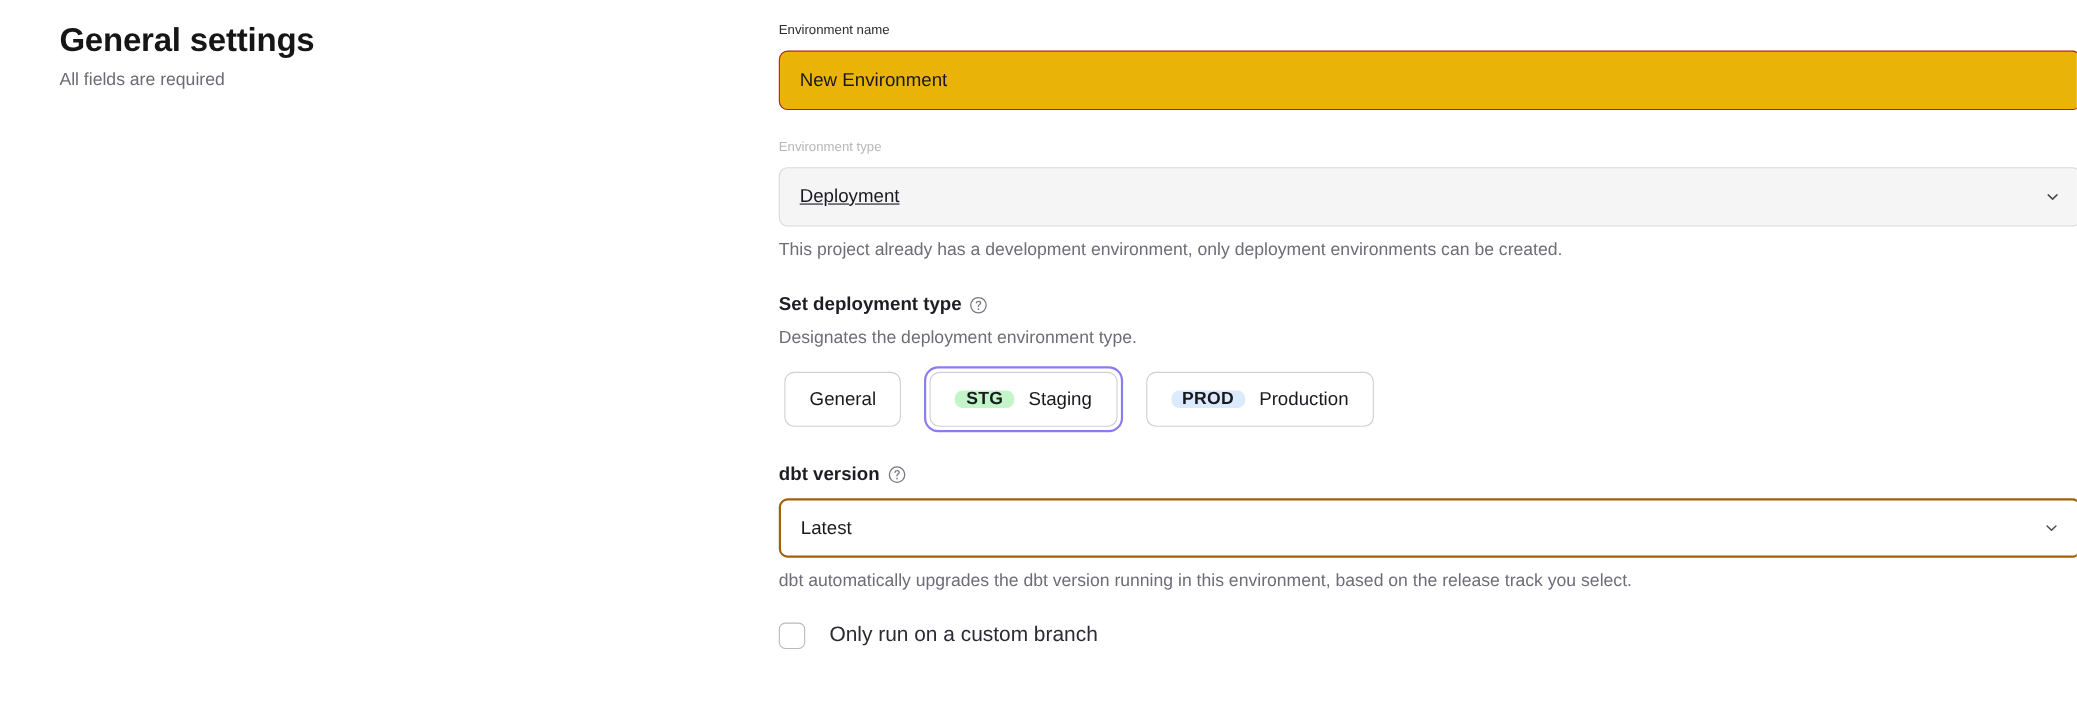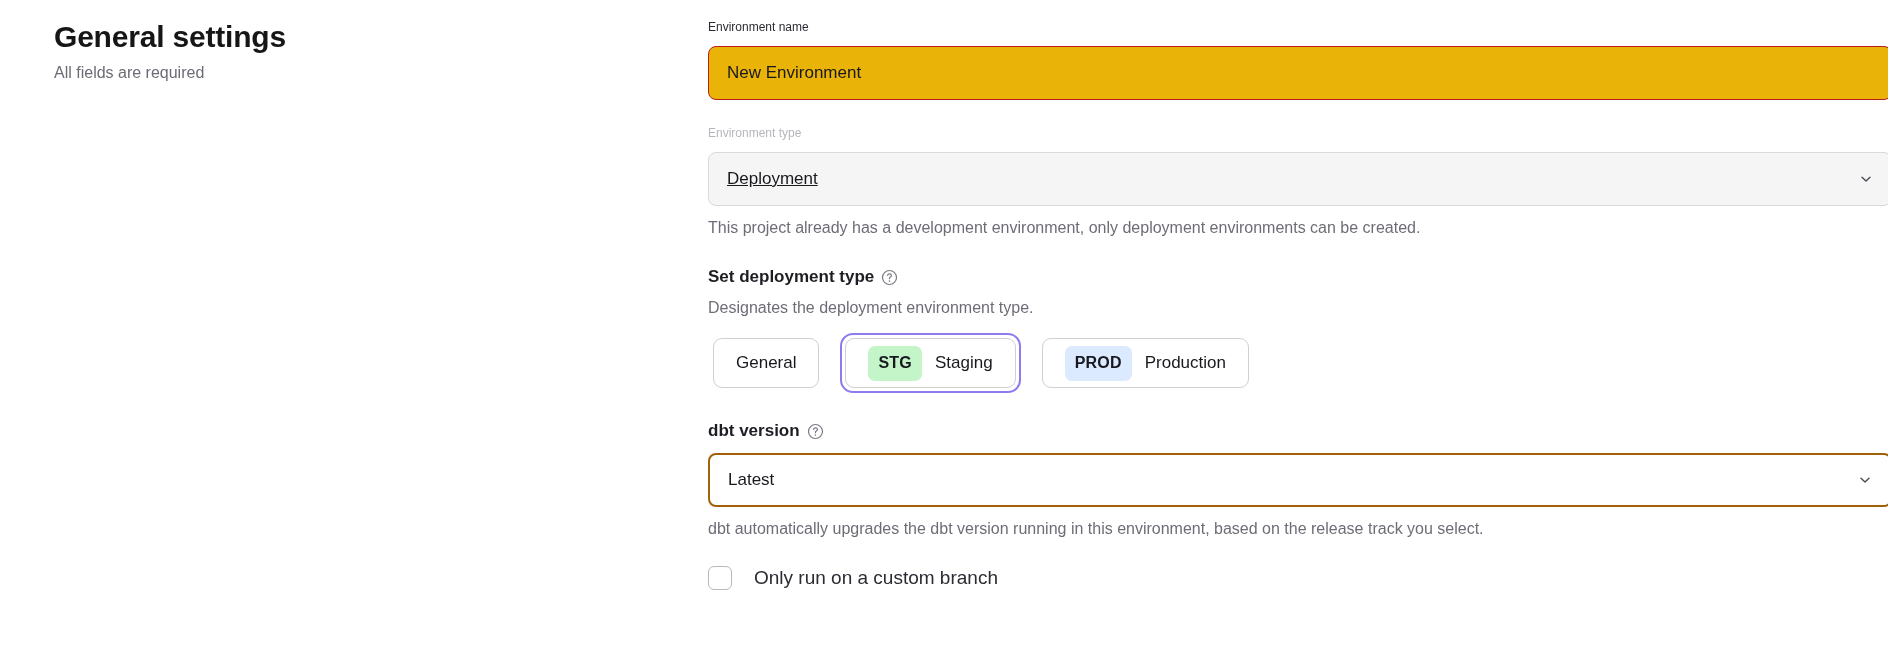--- a/index.html
+++ b/index.html
@@ -159,21 +159,21 @@
     padding: 0 22px;
     font-size: 17px;
     color: #18181f;
     cursor: pointer;
     white-space: nowrap;
   }
   .badge {
     display: inline-flex;
     align-items: center;
     justify-content: center;
-    height: 35px;
+    height: 16px;
     padding: 0 10px;
     border-radius: 7px;
     font-size: 16px;
     font-weight: 600;
     letter-spacing: 0.2px;
     color: #18181f;
   }
   .badge.stg { background: #c4f5c8; }
   .badge.prod { background: #dbeafe; }
 

